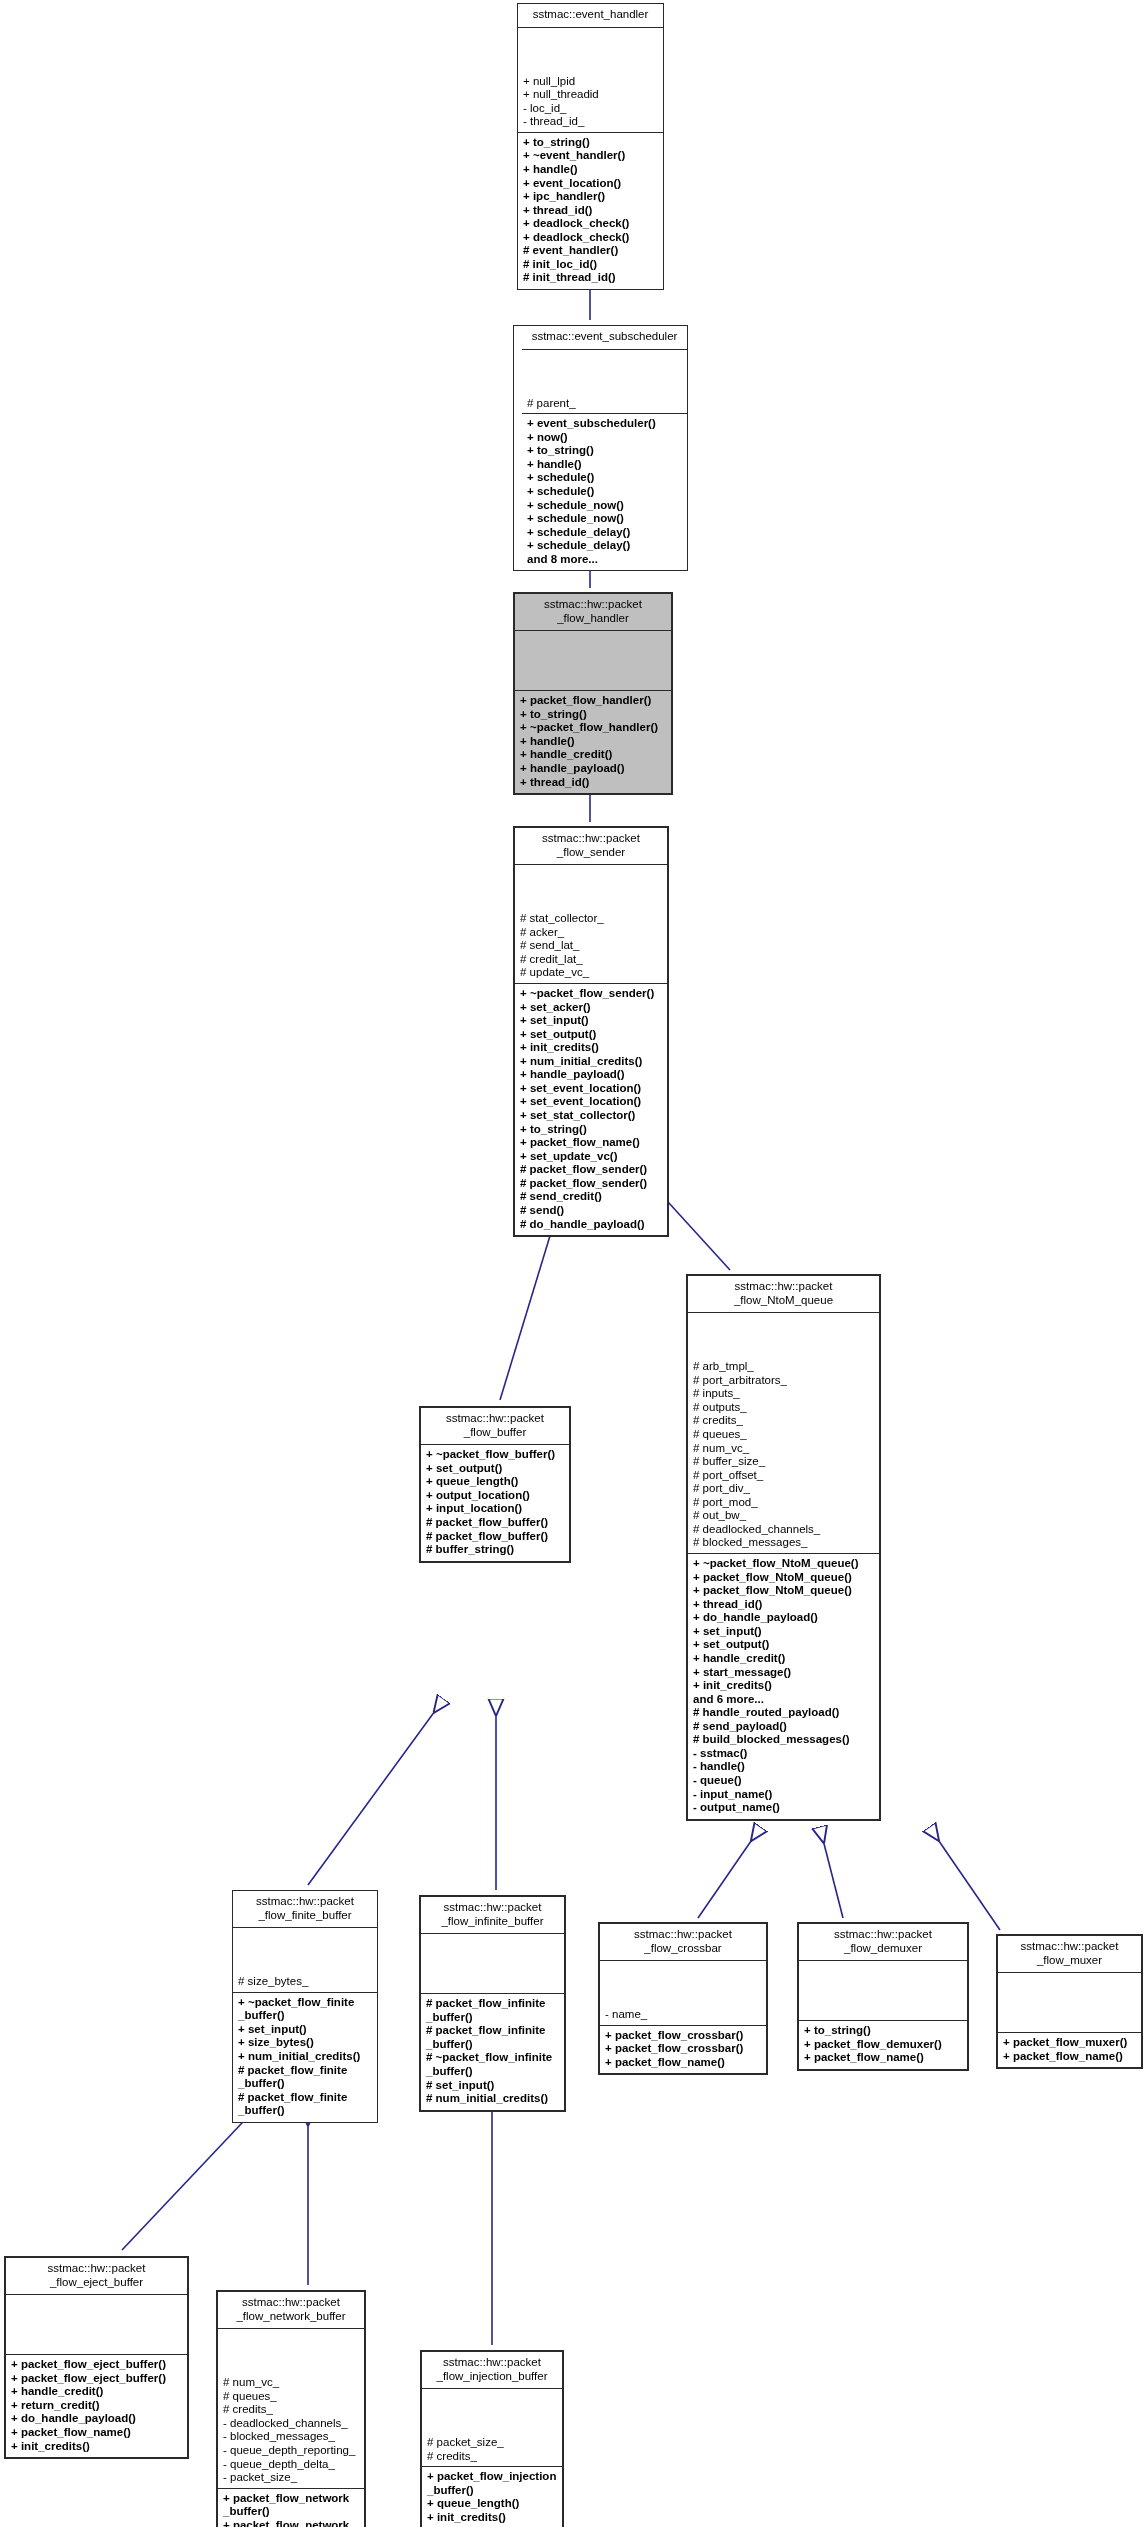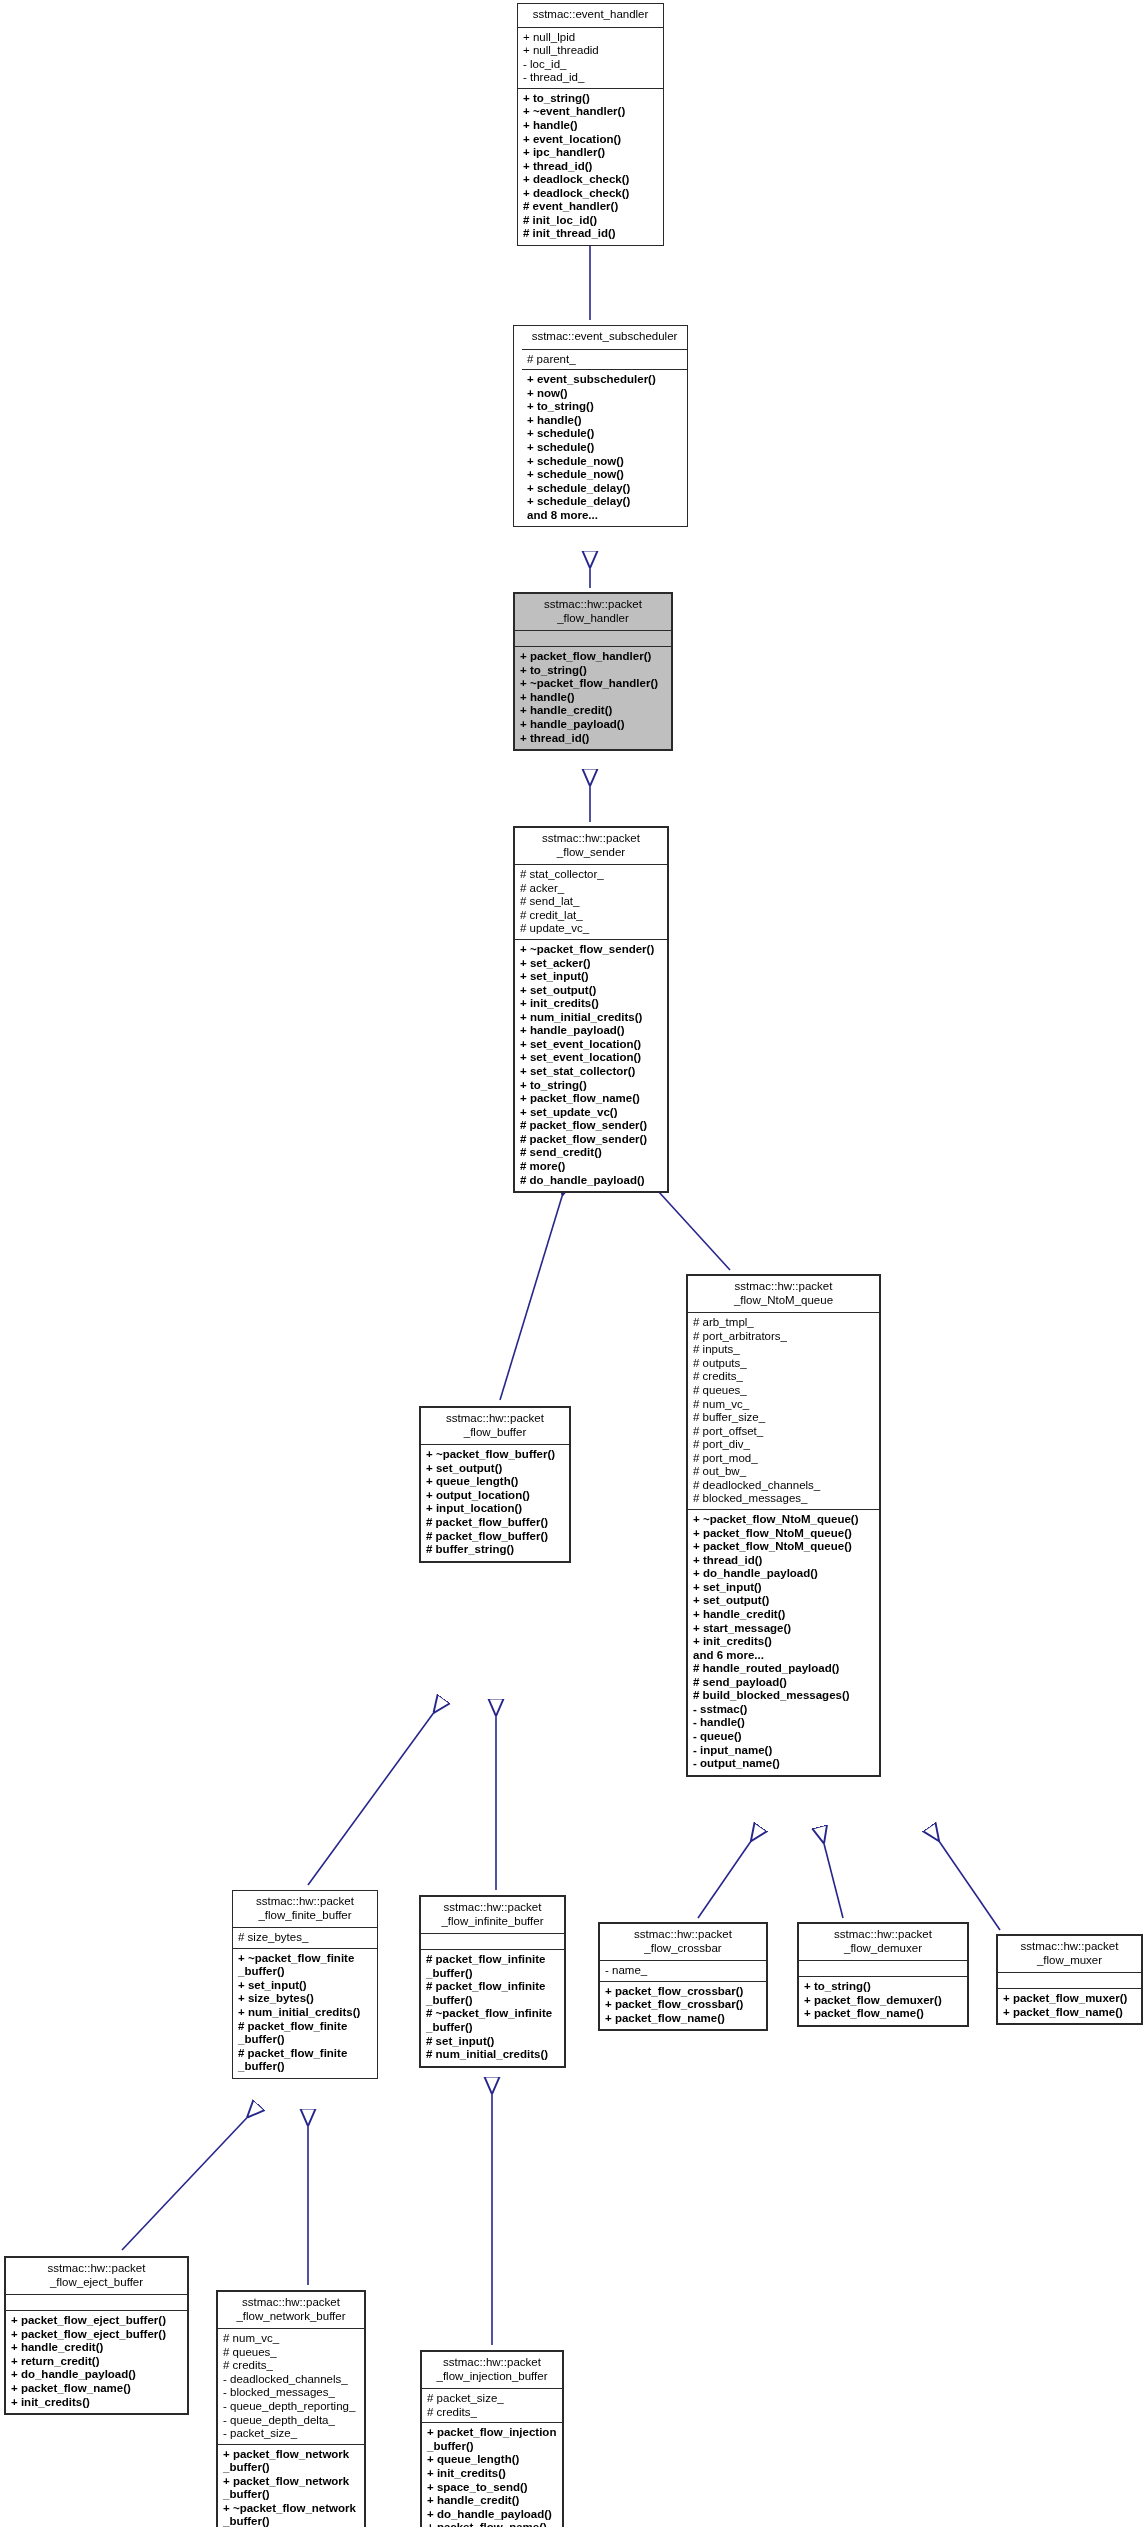--- a/index.html
+++ b/index.html
@@ -45,20 +45,21 @@
   .node .title {
     padding: 4px 5px 5px 5px;
     text-align: center;
     white-space: pre-line;
     border-bottom: 1px solid #2a2a2a;
   }
   .node .attrs {
     padding: 3px 4px 3px 5px;
     border-bottom: 1px solid #2a2a2a;
     min-height: 8px;
+    margin-top: 44px;
   }
   .node .attrs.empty {
     min-height: 15px;
     padding: 0;
   }
   .node .ops {
     padding: 3px 4px 4px 5px;
     font-weight: bold;
   }
   .node .row {
@@ -185,21 +186,21 @@
       <div class="row">+ handle_payload()</div>
       <div class="row">+ set_event_location()</div>
       <div class="row">+ set_event_location()</div>
       <div class="row">+ set_stat_collector()</div>
       <div class="row">+ to_string()</div>
       <div class="row">+ packet_flow_name()</div>
       <div class="row">+ set_update_vc()</div>
       <div class="row"># packet_flow_sender()</div>
       <div class="row"># packet_flow_sender()</div>
       <div class="row"># send_credit()</div>
-      <div class="row"># more()</div>
+      <div class="row"># send()</div>
       <div class="row"># do_handle_payload()</div>
     </div>
   </div>
 
   <div class="node" style="left:686px; top:1274px; width:195px; border-width:2px;">
     <div class="title">sstmac::hw::packet
 _flow_NtoM_queue</div>
     <div class="attrs">
       <div class="row"># arb_tmpl_</div>
       <div class="row"># port_arbitrators_</div>

